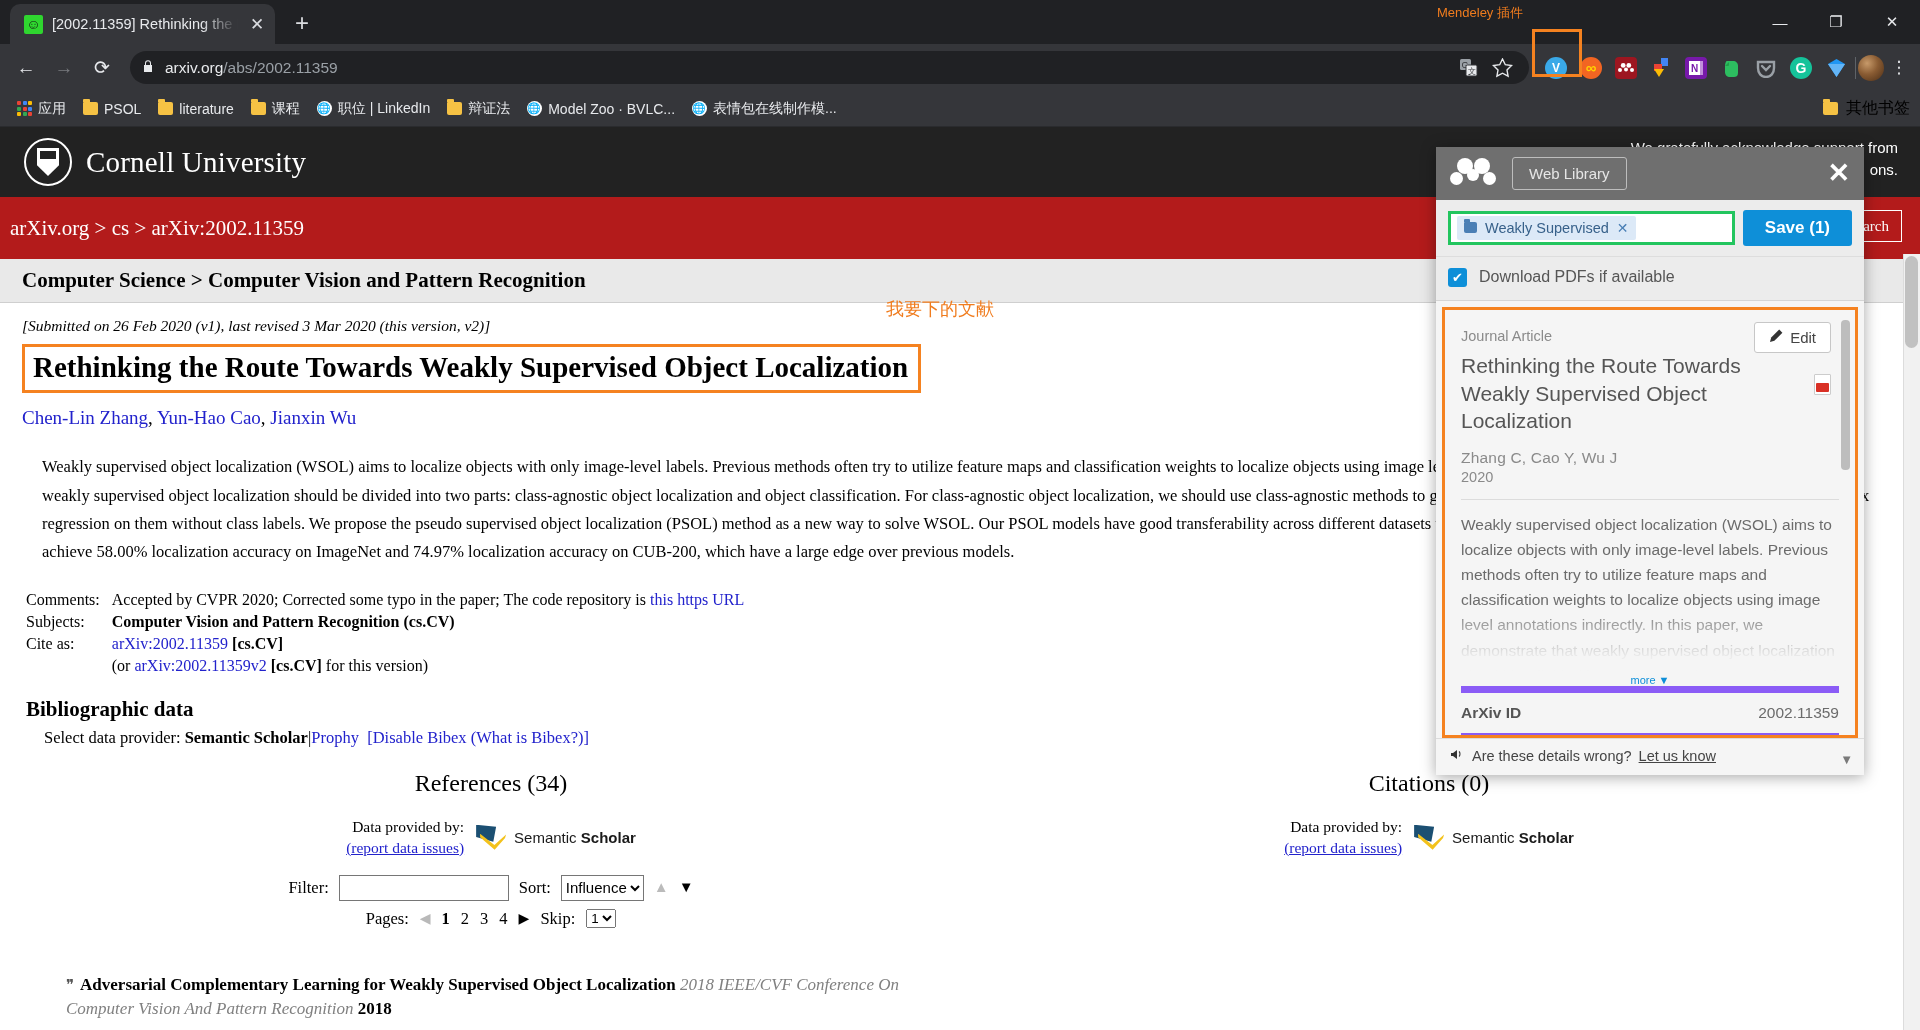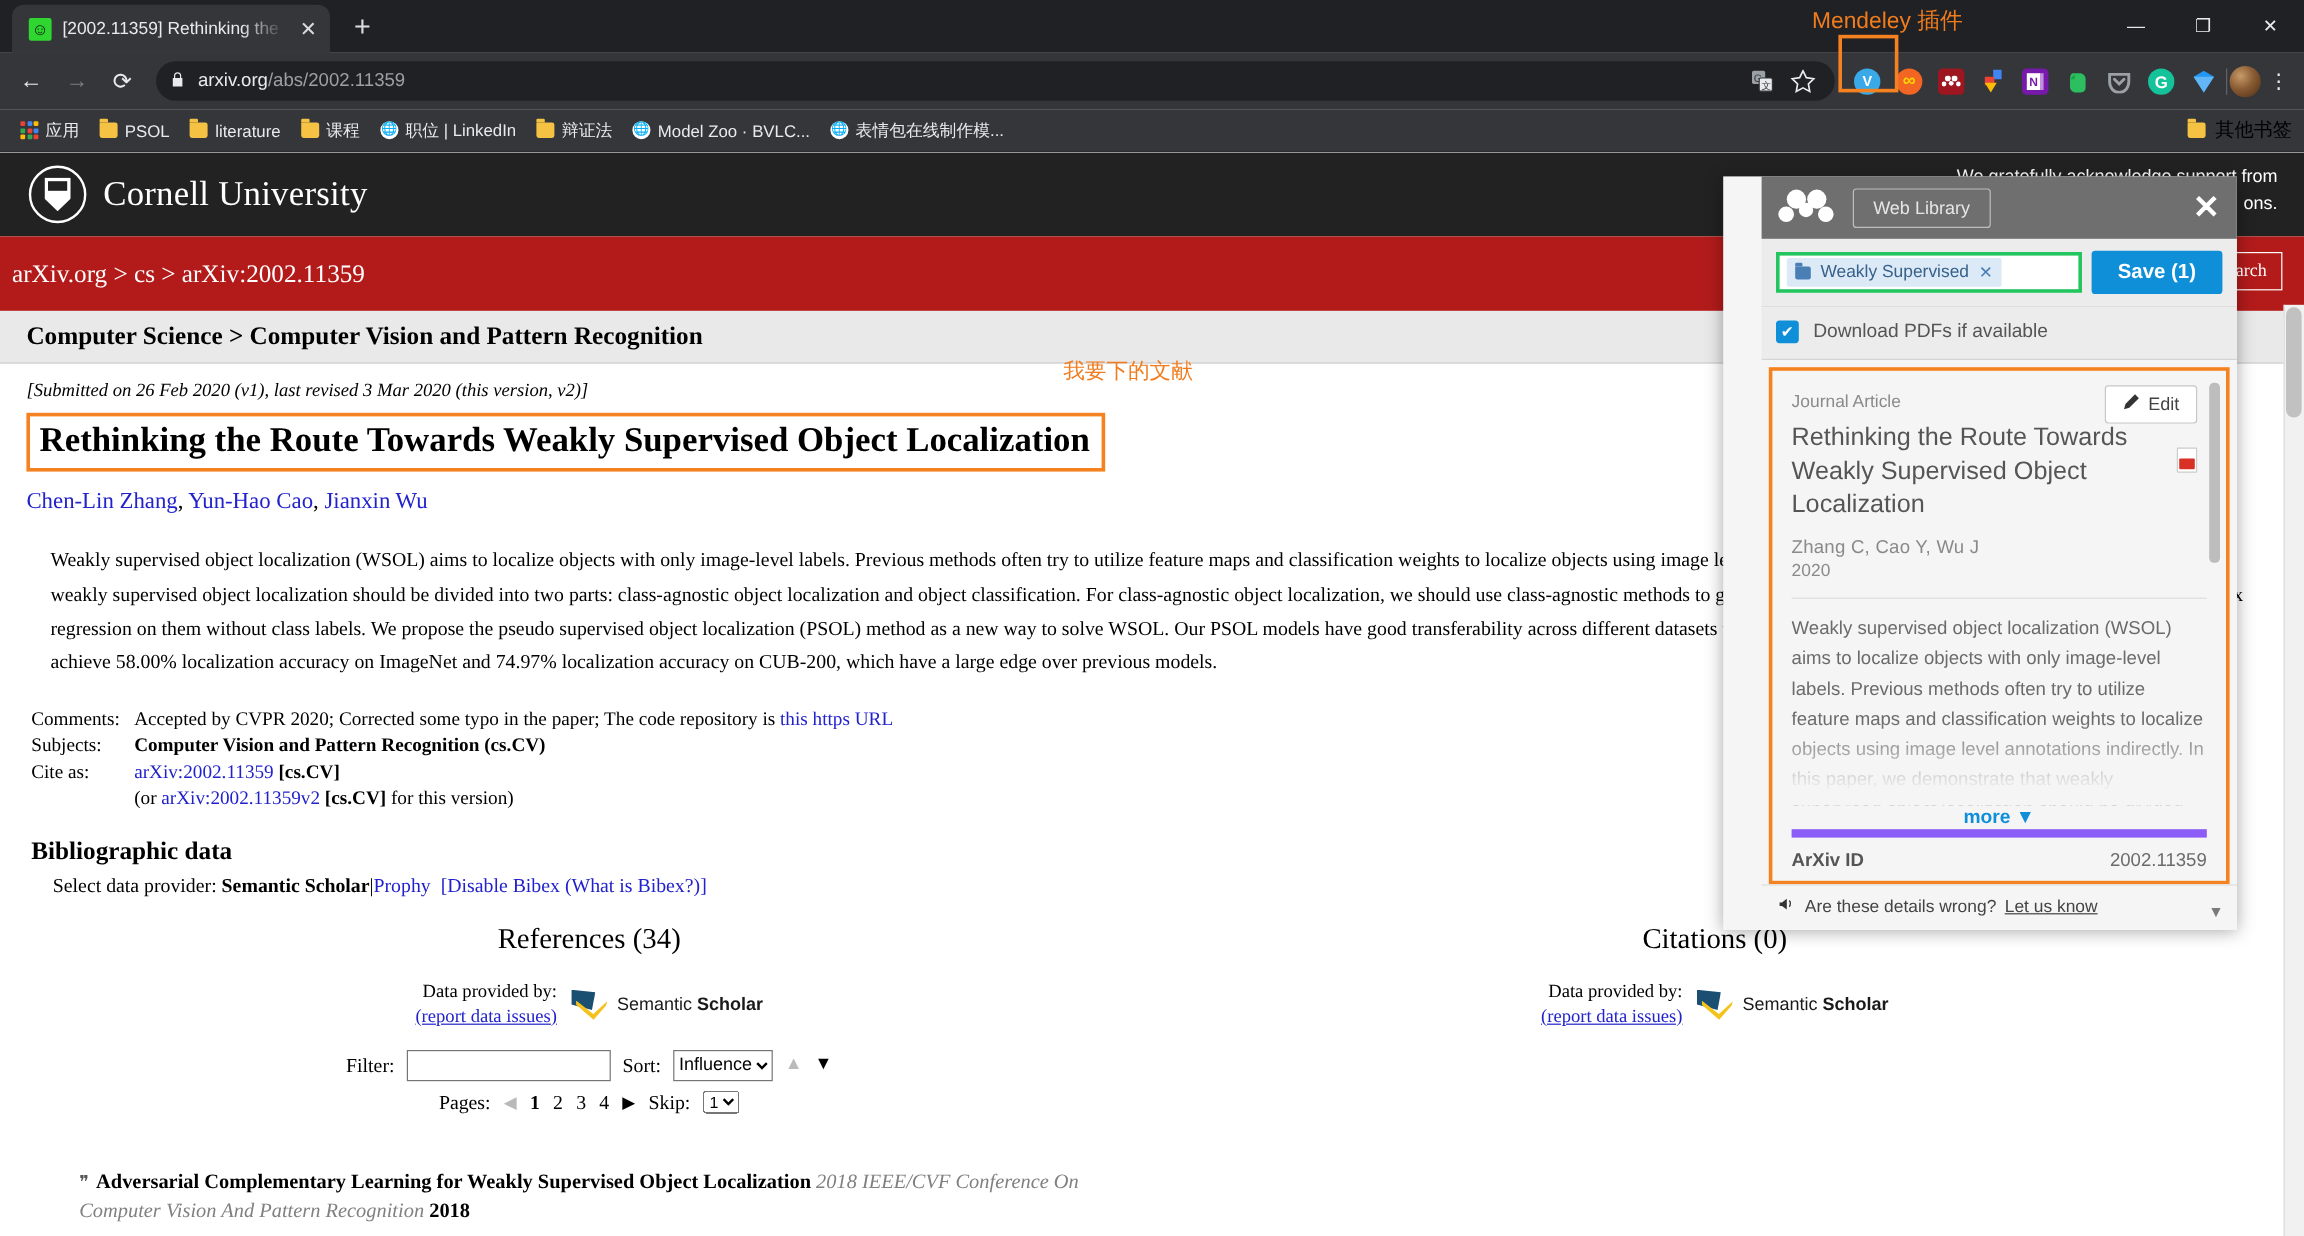--- a/index.html
+++ b/index.html
@@ -289,21 +289,20 @@
   #mendeley {
     position: absolute;
     left: 1436px; top: 147px;
     width: 428px;
     height: 628px;
     background: #f5f5f5;
     box-shadow: 0 2px 14px rgba(0,0,0,.35);
     font-family: "Liberation Sans", sans-serif;
     display: flex; flex-direction: column;
     z-index: 30;
-    padding-left: 32px;
   }
   .mh {
     background: #6f6f6f; height: 62px; display: flex; align-items: center;
     padding: 0 14px; gap: 16px; position: relative;
   }
   .m-logo { width: 46px; height: 30px; position: relative; flex: 0 0 auto;}
   .m-logo i { position: absolute; background: #fff; border-radius: 50%; }
   .m-logo i:nth-child(1){ left:0;  top:14px; width:13px; height:13px;}
   .m-logo i:nth-child(2){ left:7px;  top:0;  width:16px; height:16px;}
   .m-logo i:nth-child(3){ left:17px; top:11px; width:12px; height:12px;}
@@ -383,21 +382,21 @@
   .mdivider { border-top: 1px solid #dcdcdc; margin: 14px 0 12px 0; }
   .mabs {
     font-size: 15.5px; line-height: 1.62; color: #6b6b6b;
     position: relative; max-height: 160px; overflow: hidden;
   }
   .mabs::after {
     content: ''; position: absolute; left: 0; right: 0; bottom: 0; height: 70px;
     background: linear-gradient(to bottom, rgba(245,245,245,0) 0%, rgba(245,245,245,.93) 78%, rgba(245,245,245,1) 100%);
   }
   .more {
-    text-align: center; color: #0e8fd8; font-weight: bold; font-size: 16px;
+    text-align: center; color: #0e8fd8; font-weight: normal; font-size: 11px;
     margin-top: 2px; cursor: pointer;
   }
   .fieldrow {
     display: flex; justify-content: space-between; align-items: baseline;
     border-top: 7px solid #8b5cf6; padding: 11px 0 11px 0; font-size: 15.5px;
   }
   .fieldrow .k { font-weight: bold; color: #555; }
   .fieldrow .v { color: #6b6b6b; }
   .urls-k { border-top: 1px solid #dcdcdc; padding-top: 11px; font-weight: bold; color: #555; font-size: 15.5px;}
   .urllink { color: #2596d8; font-size: 16px; margin-top: 12px; display: inline-block; cursor: pointer;}
@@ -766,20 +765,20 @@
           <path d="M1 5v3h2l4 3V2L3 5z" fill="#333"></path>
           <path d="M9 3.5c1.3.8 1.3 4.2 0 5" fill="none" stroke="#333" stroke-width="1.1"></path>
         </svg>
     </span>
     <span>Are these details wrong?</span>
     <a href="#">Let us know</a>
     <span class="scroll-dn">▼</span>
   </div>
 </div>
 
-<div class="annotation" style="left:1510px; top:4px; font-size:19px;">Mendeley 插件</div>
+<div class="annotation" style="left:1437px; top:4px; font-size:13px;">Mendeley 插件</div>
 <div class="hl-box" style="left:1532px; top:29px; width:50px; height:48px;"></div>
 
 <div class="annotation" style="left:886px; top:297px; font-size:18px;">我要下的文献</div>
 
 <div class="annotation" style="left:1700px; top:196px; font-size:18px;">点击保存开始下载</div>
 <div class="annotation" style="left:1447px; top:226px; font-size:19px;">选文件夹</div>
 <div class="annotation" style="left:1705px; top:298px; font-size:18px;">自动识别相关信息</div>
 
 </body></html>

